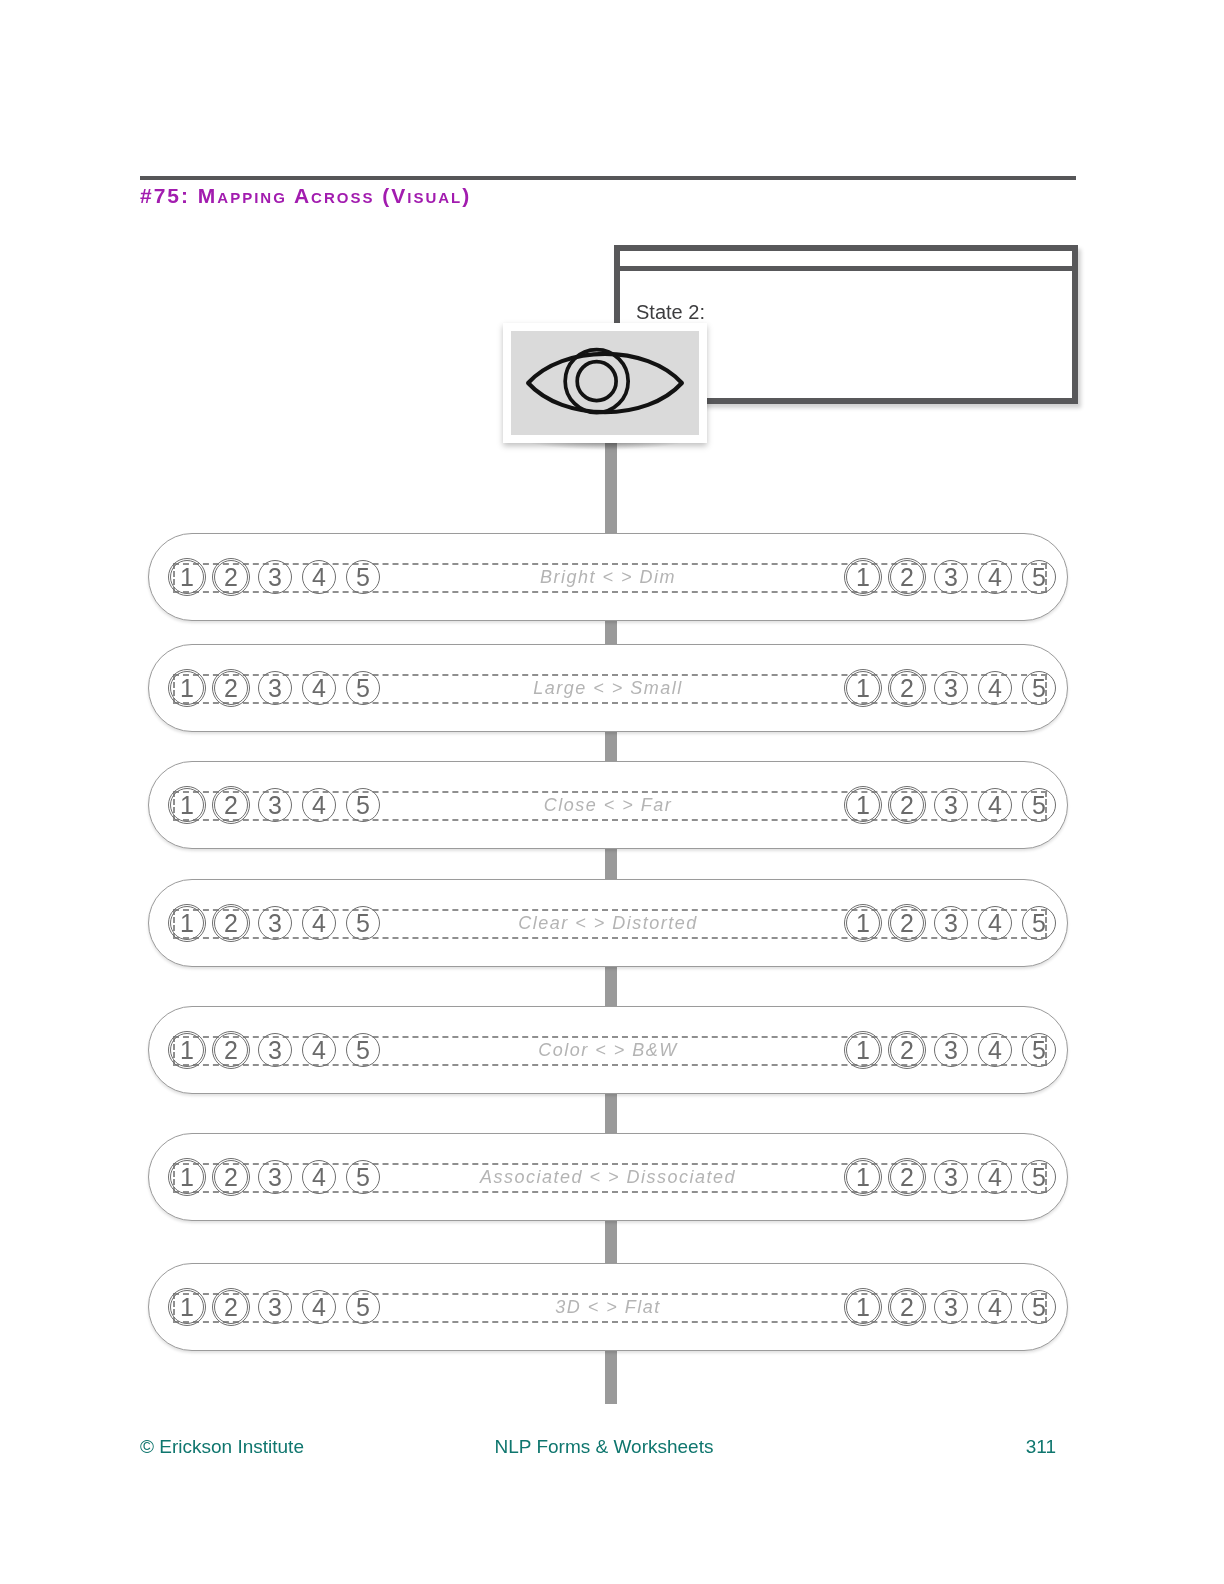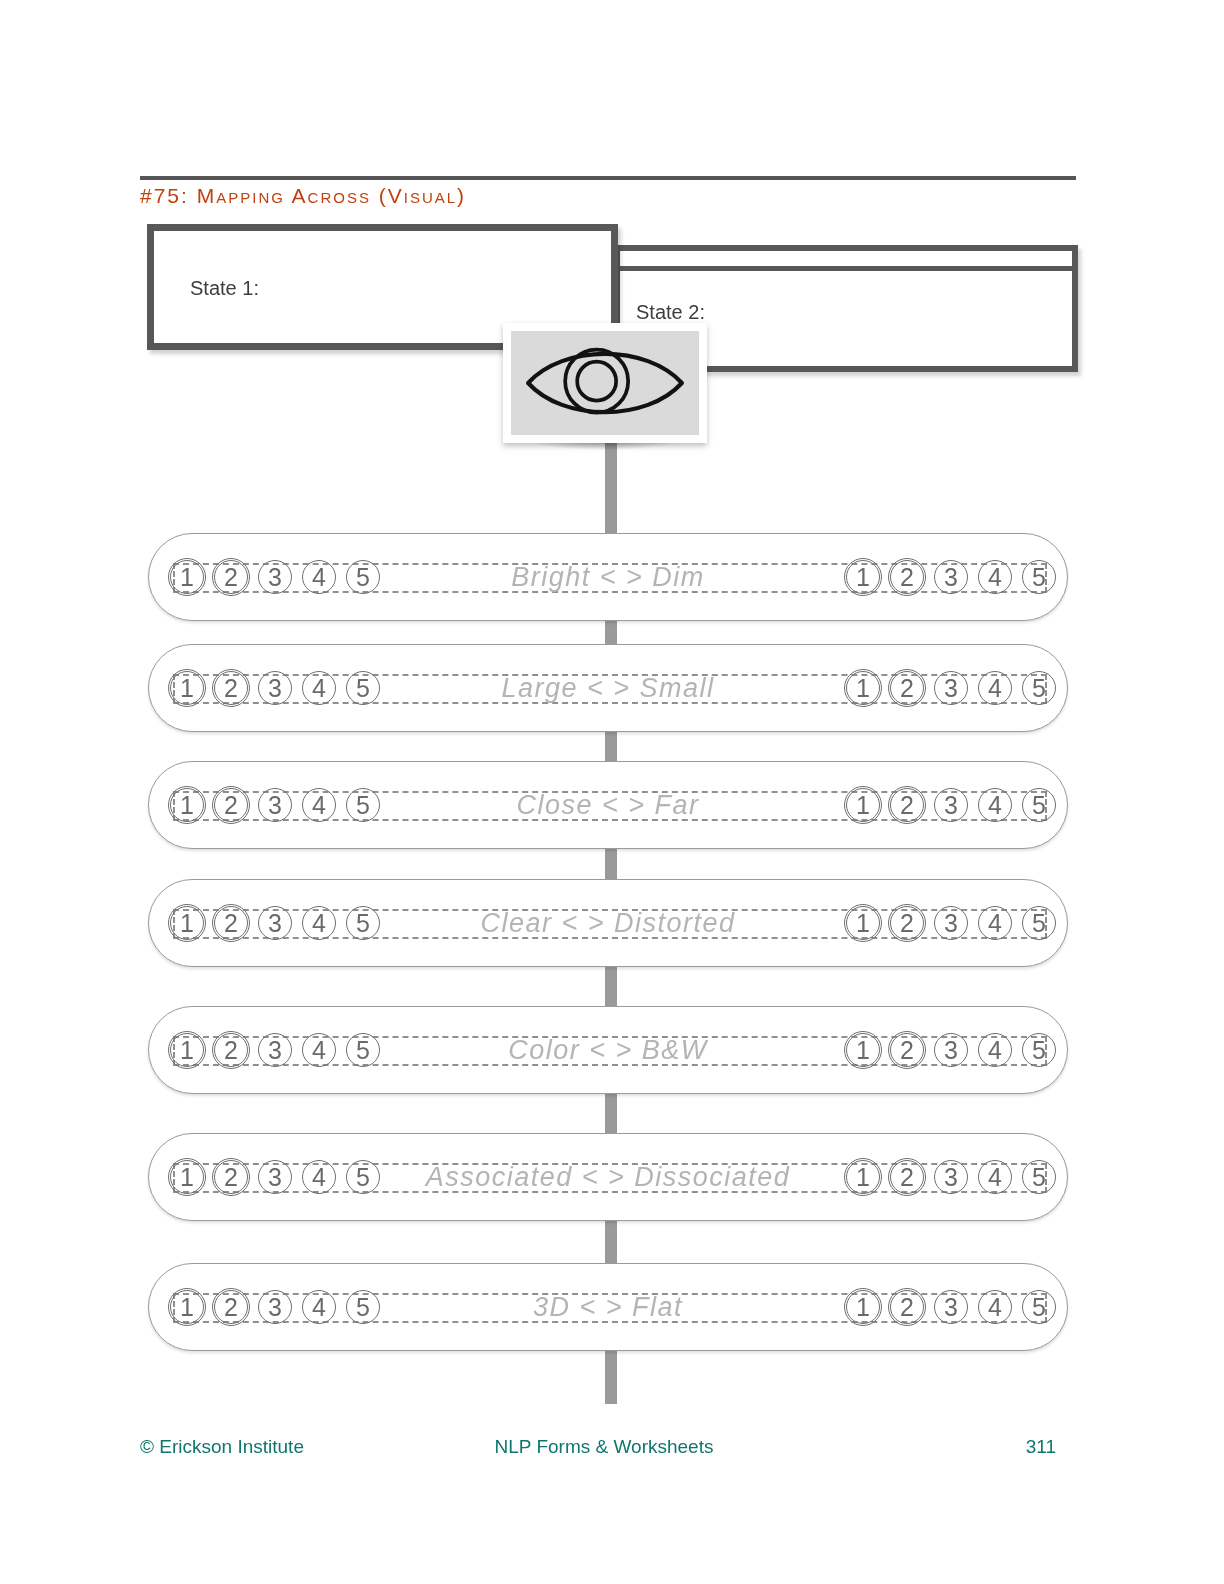--- a/index.html
+++ b/index.html
@@ -2,49 +2,49 @@
 <html><head>
 <meta charset="utf-8">
 <style>
   html,body{margin:0;padding:0;background:#ffffff;}
   body{width:1224px;height:1584px;font-family:"Liberation Sans", sans-serif;}
   .page{position:relative;width:1224px;height:1584px;background:#fff;overflow:hidden;}
 
   
   .title-rule{position:absolute;left:140px;top:176px;width:936px;height:4px;background:#565658;}
   .page-title{position:absolute;left:140px;top:184px;font-variant:small-caps;font-size:21px;
-              letter-spacing:2px;color:#c2410c;font-weight:400;white-space:nowrap;}
+              letter-spacing:2px;color:#a21caf;font-weight:700;white-space:nowrap;}
 
   
   .vbar{position:absolute;left:605px;top:388px;width:12px;height:1016px;background:#9a9a9a;z-index:1;}
 
   
   .state-box{position:absolute;background:#fff;box-sizing:border-box;border:6px solid #58585a;
              box-shadow:3px 4px 4px rgba(0,0,0,0.18);}
-  .state2{left:614px;top:245px;width:464px;height:127px;z-index:2;}
+  .state2{left:614px;top:245px;width:464px;height:159px;z-index:2;}
   .state2-topline{position:absolute;left:0;right:0;top:15px;height:5px;background:#58585a;}
   .state1{left:147px;top:224px;width:471px;height:126px;border-width:7px;z-index:3;}
   .state-label{position:absolute;font-size:20px;color:#3d3d3f;}
   .s1{left:36px;top:46px;}
   .s2{left:16px;top:50px;}
   .state-fill{position:absolute;inset:0;}
 
   
   .eye-shadow{position:absolute;left:496px;top:437px;width:218px;height:18px;z-index:3;
               background:radial-gradient(ellipse 55% 100% at 50% 0%, rgba(50,50,50,0.55), rgba(50,50,50,0) 72%);}
   .eye-card{position:absolute;left:503px;top:323px;width:204px;height:120px;background:#fff;
             padding:8px;box-sizing:border-box;z-index:4;box-shadow:0 3px 6px rgba(0,0,0,0.25);}
   .eye-inner{width:100%;height:100%;background:#dadada;display:flex;align-items:center;justify-content:center;}
 
   
   .pill{position:absolute;left:148px;width:920px;height:88px;background:#fff;box-sizing:border-box;
         border:1.5px solid #9b9b9b;border-radius:46px;z-index:2;box-shadow:0 2px 3px rgba(0,0,0,0.12);}
   .dash-band{position:absolute;left:24px;right:20px;top:29px;bottom:27px;border:2px dashed #8f8f8f;}
   .row-label{position:absolute;inset:0;display:flex;align-items:center;justify-content:center;
-             font-style:italic;font-size:27px;color:#b4b4b4;letter-spacing:1.5px;}
+             font-style:italic;font-size:18px;color:#b4b4b4;letter-spacing:1.5px;}
   .circles{position:absolute;top:0;height:100%;display:flex;align-items:center;gap:10px;}
   .circles-left{left:21px;}
   .circles-right{right:11px;}
   .num-circle{width:34px;height:34px;box-sizing:border-box;border:1.5px solid #6f6f6f;border-radius:50%;
               display:flex;align-items:center;justify-content:center;font-size:25px;line-height:1;
               color:#6a6a6a;background:transparent;}
   .num-circle.double{outline:1.5px solid #6f6f6f;outline-offset:1.5px;}
 
   
   .footer{position:absolute;left:140px;top:1436px;width:928px;height:24px;font-size:19px;color:#0f766e;}
@@ -61,24 +61,20 @@
   <div class="page-title">#75: Mapping Across (Visual)</div>
 
   <div class="vbar"></div>
 
   <div class="state-box state2">
     <div class="state2-topline"></div>
     <div class="state-fill"></div>
     <div class="state-label s2">State 2:</div>
   </div>
 
-  <div class="state-box state1">
-    <div class="state-fill"></div>
-    <div class="state-label s1">State 1:</div>
-  </div>
 
   <div class="eye-shadow"></div>
   <div class="eye-card">
     <div class="eye-inner">
       <svg width="176" height="100" viewBox="0 0 190 104">
         <path d="M12,52 C50,10 140,10 178,52 C140,94 50,94 12,52 Z" fill="none" stroke="#121212" stroke-width="4.5" stroke-linejoin="round"></path>
         <circle cx="86" cy="50" r="34" fill="none" stroke="#121212" stroke-width="4"></circle>
         <circle cx="86" cy="50" r="21" fill="none" stroke="#121212" stroke-width="4"></circle>
       </svg>
     </div>

